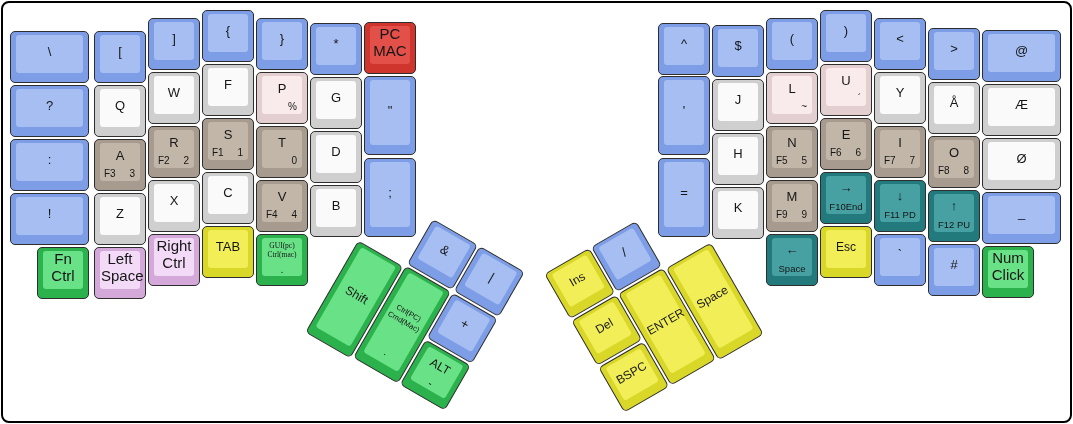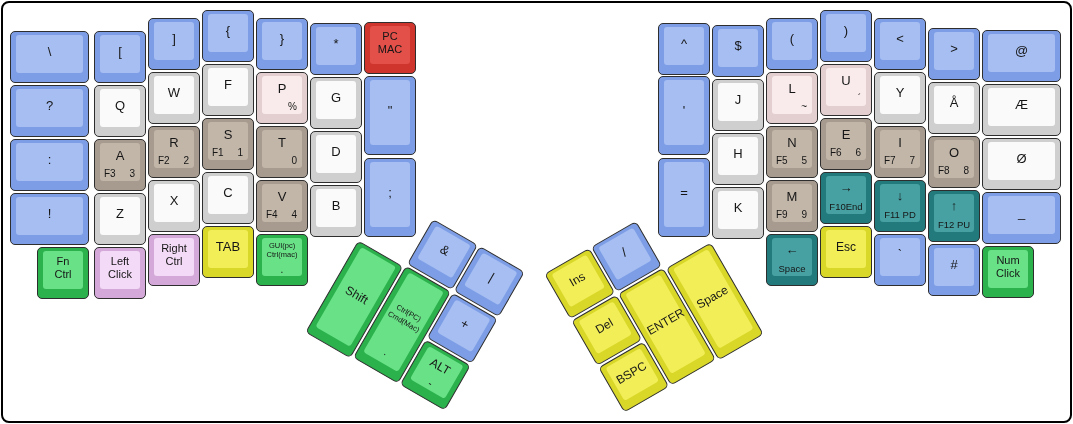--- a/index.html
+++ b/index.html
@@ -28,21 +28,21 @@
   .legend{
     position:absolute;left:1px;right:1px;top:50%;
     transform:translateY(-58%);
     text-align:center;white-space:pre-line;line-height:1.14;
     font-size:13px;
   }
   .key.has-sub .legend{top:40%;}
   .key.has-bc .legend{top:36%;}
   .key.tall.has-bc .legend{top:46%;}
   .legend.m{font-size:12px;}
-  .legend.s{font-size:11px;}
+  .legend.s{font-size:15px;}
   .legend.xs{font-size:7.5px;line-height:1.25;}
   .sub{position:absolute;font-size:10px;}
   .sub.bl{left:4px;bottom:2px;}
   .sub.br{right:5px;bottom:2px;}
   .sub.bc{left:0;right:0;bottom:1px;text-align:center;}
   .key.teal .sub.bc{font-size:9.5px;bottom:2px;}
   .key.teal .legend{font-weight:bold;}
   .key.tall .sub.bc{bottom:6px;}
   .cluster{
     position:absolute;width:0;height:0;
@@ -99,21 +99,21 @@
         </div>
       </div>
       <div class="key white" style="left: 94px; top: 193px; width: 52px; height: 52px; background: rgb(207, 207, 207);">
         <div class="face" style="background: rgb(250, 250, 250);">
           <div class="legend">Z</div>
         </div>
       </div>
       <div class="key orchid" style="left: 94px; top: 247px; width: 52px; height: 52px; background: rgb(212, 169, 217);">
         <div class="face" style="background: rgb(243, 218, 246);">
           <div class="legend s">Left
-Click</div>
+Space</div>
         </div>
       </div>
       <div class="key blue" style="left: 148px; top: 18px; width: 52px; height: 52px; background: rgb(125, 158, 230);">
         <div class="face" style="background: rgb(166, 190, 242);">
           <div class="legend">]</div>
         </div>
       </div>
       <div class="key white" style="left: 148px; top: 72px; width: 52px; height: 52px; background: rgb(207, 207, 207);">
         <div class="face" style="background: rgb(250, 250, 250);">
           <div class="legend">W</div>
@@ -182,21 +182,21 @@
         </div>
       </div>
       <div class="key tan has-sub" style="left: 256px; top: 180px; width: 52px; height: 52px; background: rgb(167, 154, 142);">
         <div class="face" style="background: rgb(194, 182, 169);">
           <div class="legend">V</div>
           <div class="sub bl">F4</div>
           <div class="sub br">4</div>
         </div>
       </div>
       <div class="key green has-bc" style="left: 256px; top: 234px; width: 52px; height: 52px; background: rgb(44, 178, 77);">
-        <div class="face" style="background: rgb(105, 226, 135);">
+        <div class="face" style="background: rgb(105, 226, 135); font-family: Liberation Serif, serif;">
           <div class="legend xs">GUI(pc)
 Ctrl(mac)</div>
           <div class="sub bc">.</div>
         </div>
       </div>
       <div class="key blue" style="left: 310px; top: 23px; width: 52px; height: 52px; background: rgb(125, 158, 230);">
         <div class="face" style="background: rgb(166, 190, 242);">
           <div class="legend">*</div>
         </div>
       </div>

